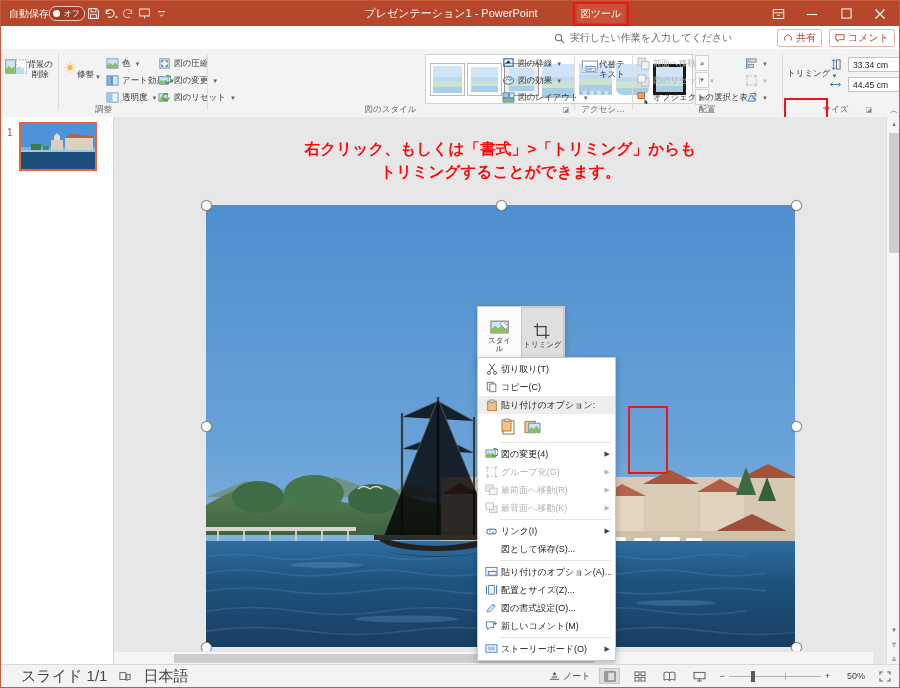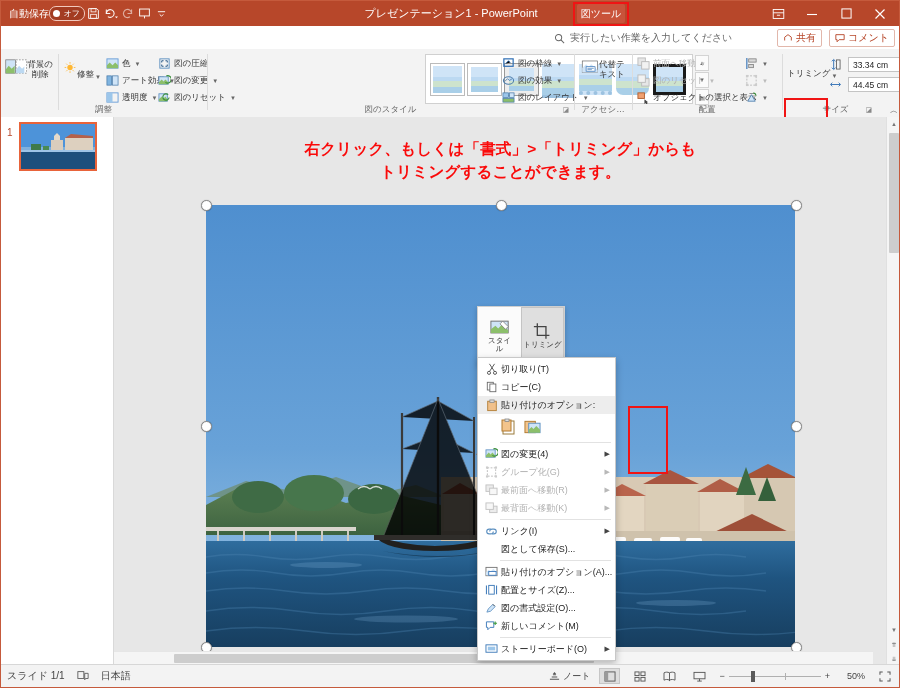--- a/index.html
+++ b/index.html
@@ -99,21 +99,21 @@
 
   
   .vscroll{position:absolute;right:0;top:0;width:14px;height:548px;background:#f5f5f5;border-left:1px solid #e0e0e0;}
   .vsarrow{position:absolute;left:0;width:14px;height:14px;display:flex;align-items:center;justify-content:center;font-size:6px;color:#777;}
   .vsthumb{position:absolute;left:2px;top:16px;width:10px;height:120px;background:#cdcdcd;border-radius:1px;}
   .hscroll{position:absolute;left:113px;bottom:0;width:759px;height:13px;background:#f5f5f5;border-top:1px solid #e6e6e6;}
   .hsthumb{position:absolute;left:60px;top:2px;width:420px;height:9px;background:#cdcdcd;border-radius:1px;}
 
   
   .statusbar{position:absolute;left:0;bottom:0;width:900px;height:22px;background:#f3f3f3;border-top:1px solid #d7d7d7;}
-  .sb-left{position:absolute;left:6px;top:0;height:22px;display:flex;align-items:center;gap:12px;font-size:10px;color:#444;}
+  .sb-left{position:absolute;left:20px;top:0;height:22px;display:flex;align-items:center;gap:12px;font-size:15px;color:#444;}
   .sb-right{position:absolute;right:6px;top:0;height:22px;display:flex;align-items:center;gap:9px;font-size:9px;color:#444;}
   .vbtn{width:21px;height:16px;display:flex;align-items:center;justify-content:center;color:#555;}
   .vbtn.act{background:#dedede;border:1px solid #c6c6c6;box-sizing:border-box;}
   .zslider{display:flex;align-items:center;gap:4px;}
   .ztrack{width:92px;height:1px;background:#b0b0b0;position:relative;}
   .zknob{position:absolute;left:22px;top:-5px;width:4px;height:11px;background:#5a5a5a;}
   .zmid{position:absolute;left:56px;top:-3px;width:1px;height:7px;background:#b0b0b0;}
   .zoomval{min-width:26px;text-align:right;}
 </style>
 </head>

